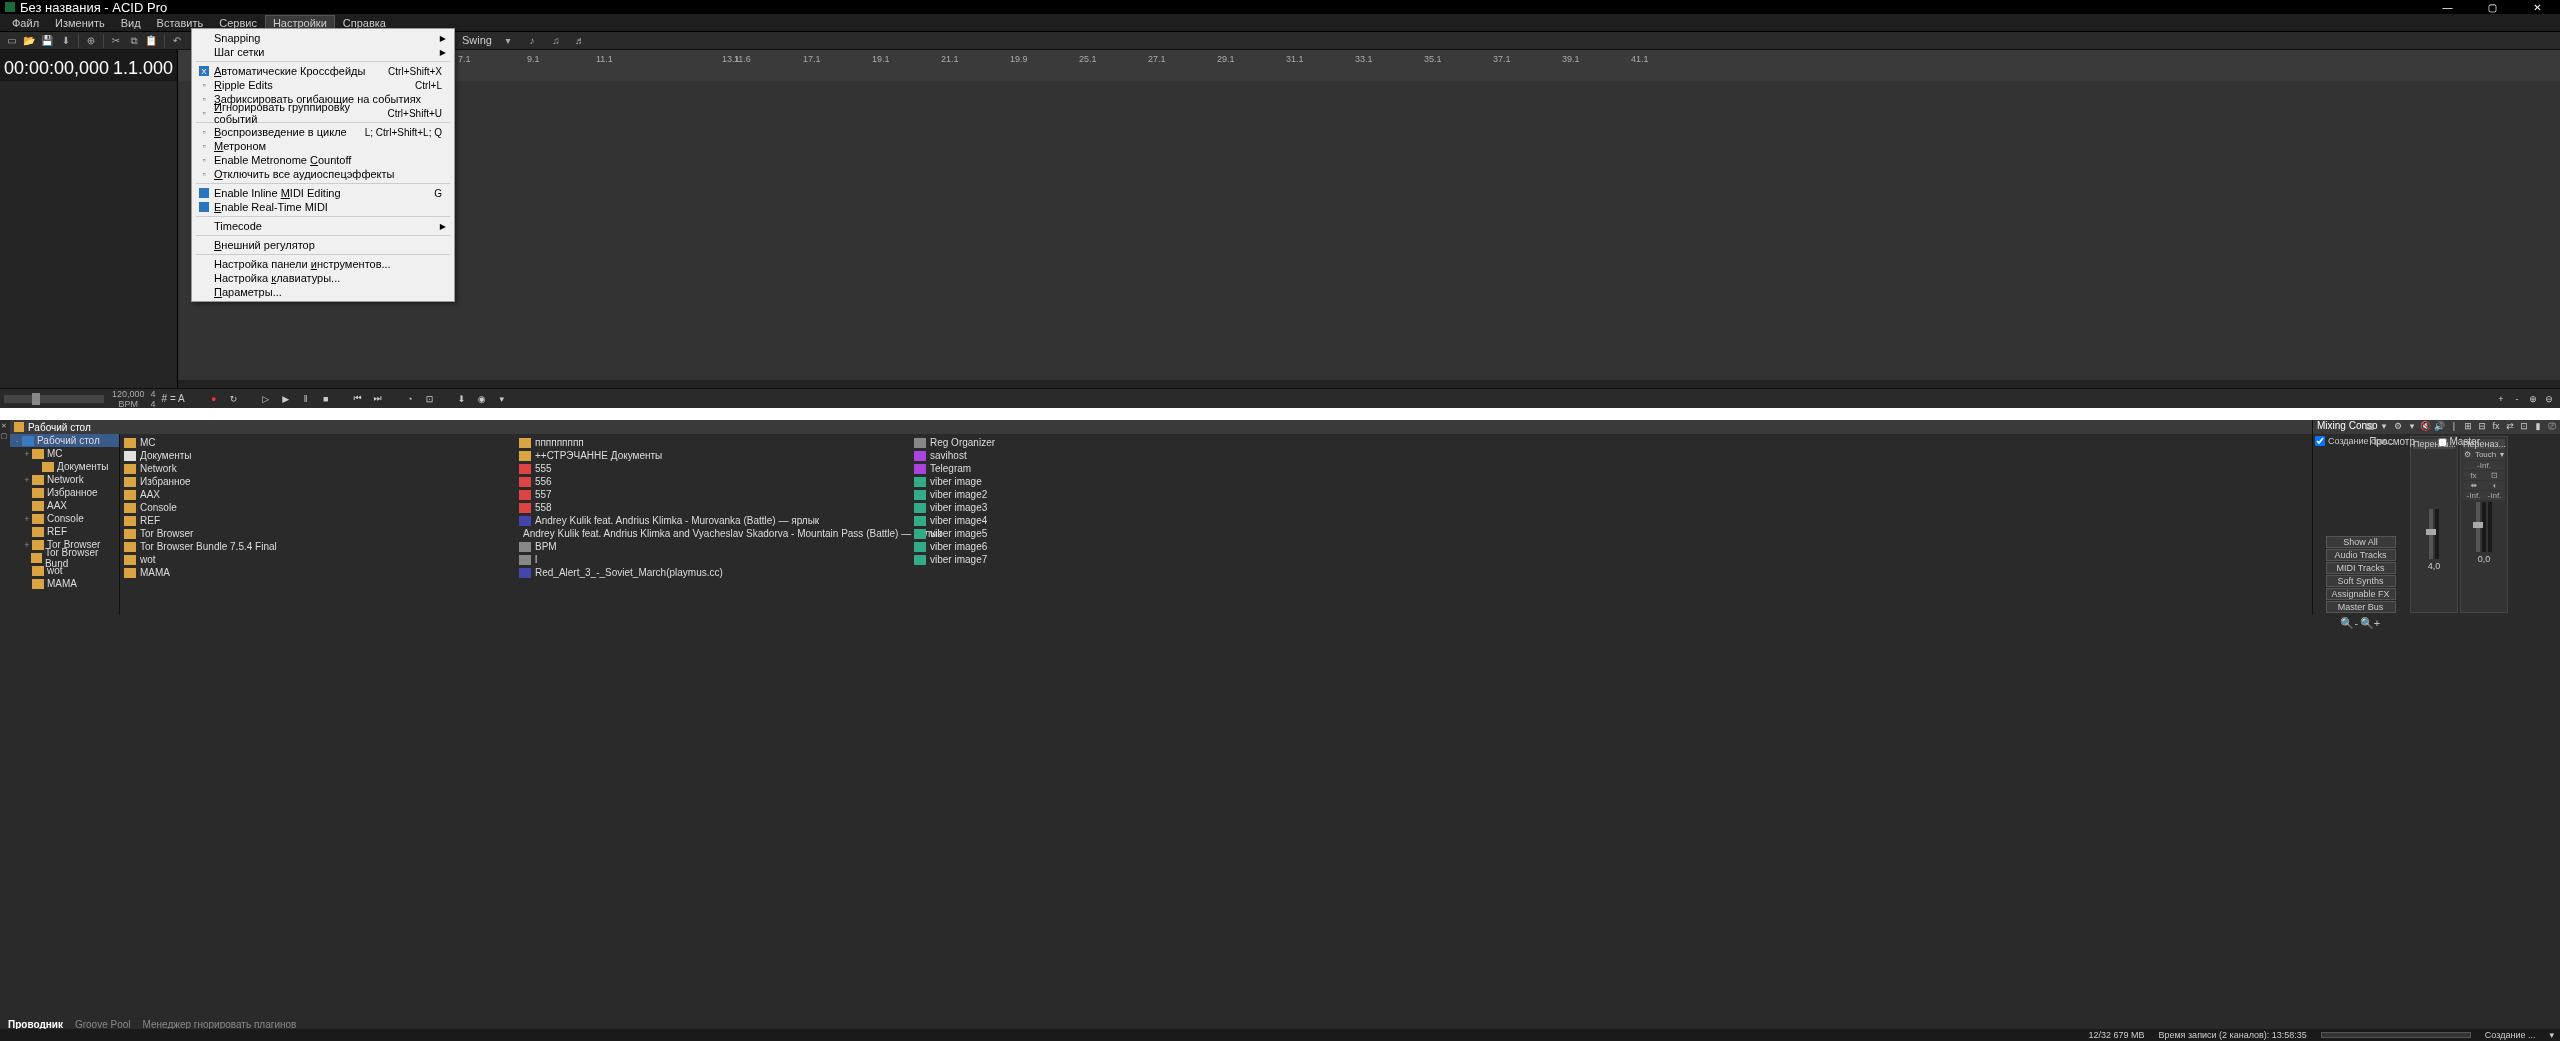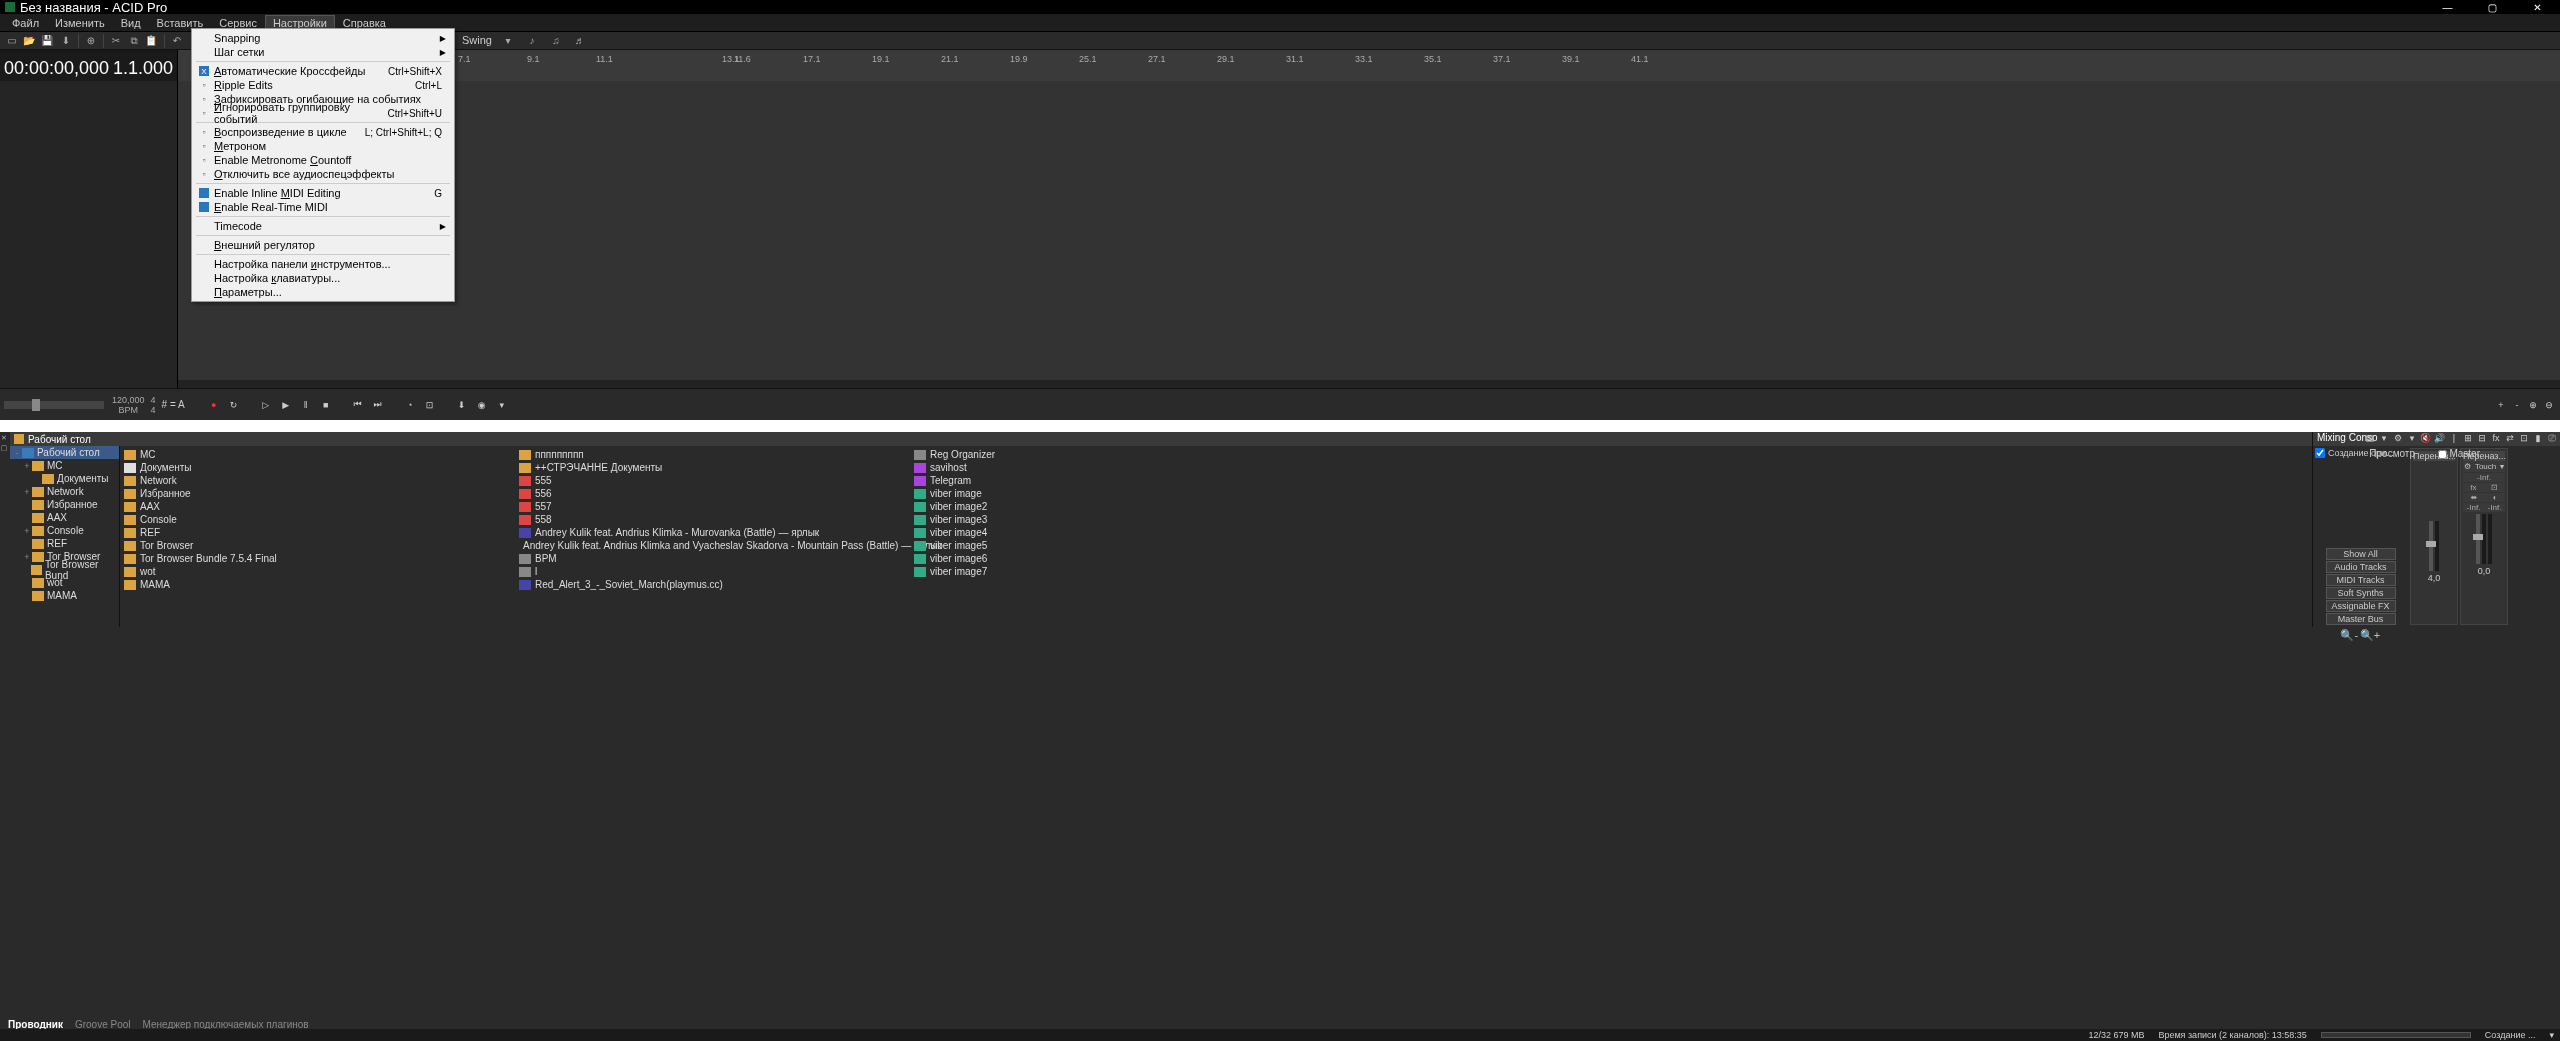--- a/index.html
+++ b/index.html
@@ -43,21 +43,21 @@
 .time-left .pos { color: #fff; font-size: 18px; }
 .time-ruler { flex: 1; background: #3a3a3a; position: relative; border-left: 1px solid #000; overflow: hidden; }
 .time-ruler .tick { position: absolute; top: 4px; font-size: 9px; color: #aaa; }
 
 .tracks-area { height: 307px; background: #333; display: flex; }
 .tracks-left { width: 177px; background: #252525; }
 .tracks-right { flex: 1; background: #333; border-left: 1px solid #000; position: relative; }
 .tracks-right .scrollbar-h { position: absolute; bottom: 0; left: 0; right: 0; height: 8px; background: #222; }
 
 
-.transport { height: 32px; background: #2a2a2a; border-top: 1px solid #111; display: flex; align-items: center; padding: 0 4px; gap: 6px; position: relative; }
+.transport { height: 20px; background: #2a2a2a; border-top: 1px solid #111; display: flex; align-items: center; padding: 0 4px; gap: 6px; position: relative; }
 .transport .tslider { width: 100px; height: 8px; background: #444; position: relative; }
 .transport .tslider .thumb { position: absolute; left: 28px; top: -2px; width: 8px; height: 12px; background: #888; }
 .transport .bpm-box { display: flex; flex-direction: column; align-items: center; color: #aaa; font-size: 9px; margin-left: 2px; }
 .transport .ts-box { display: flex; flex-direction: column; align-items: center; color: #aaa; font-size: 9px; }
 .transport .key { color: #ccc; font-size: 10px; }
 .transport .tbtn2 { width: 14px; height: 14px; display: flex; align-items: center; justify-content: center; color: #ccc; font-size: 9px; }
 .transport .tbtn2.rec { color: #e33; }
 .transport .right-zoom { position: absolute; right: 4px; display: flex; gap:2px; }
 
 
@@ -647,21 +647,21 @@
           <div class="ch-val">0,0</div>
         </div>
       </div>
     </div>
   </div>
 </div>
 
 <div class="bottom-tabs" id="btabs">
     <div class="btab active">Проводник</div>
     <div class="btab">Groove Pool</div>
-    <div class="btab">Менеджер подключаемых плагинов</div>
+    <div class="btab">Менеджер гнорировать плагинов</div>
   </div>
 
 <div class="statusbar">
   <span>12/32 679 MB</span>
   <span>Время записи (2 каналов): 13:58:35</span>
   <div class="prog"></div>
   <span>Создание ...</span>
   <span>▾</span>
 </div>
 

